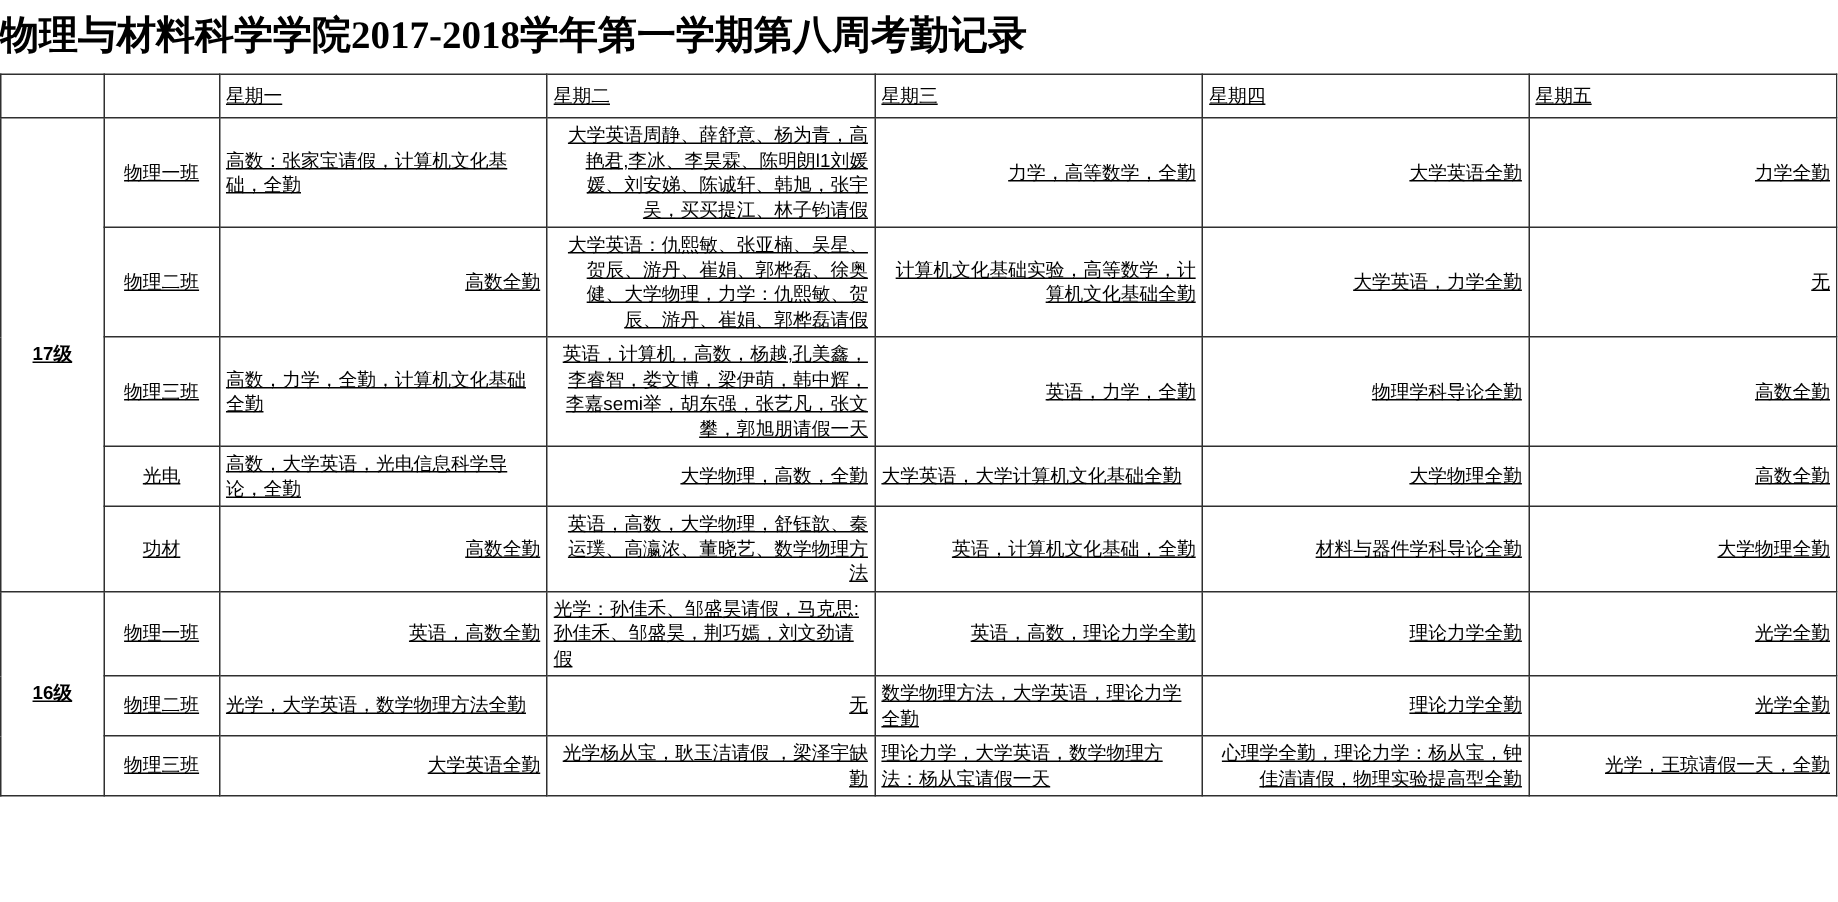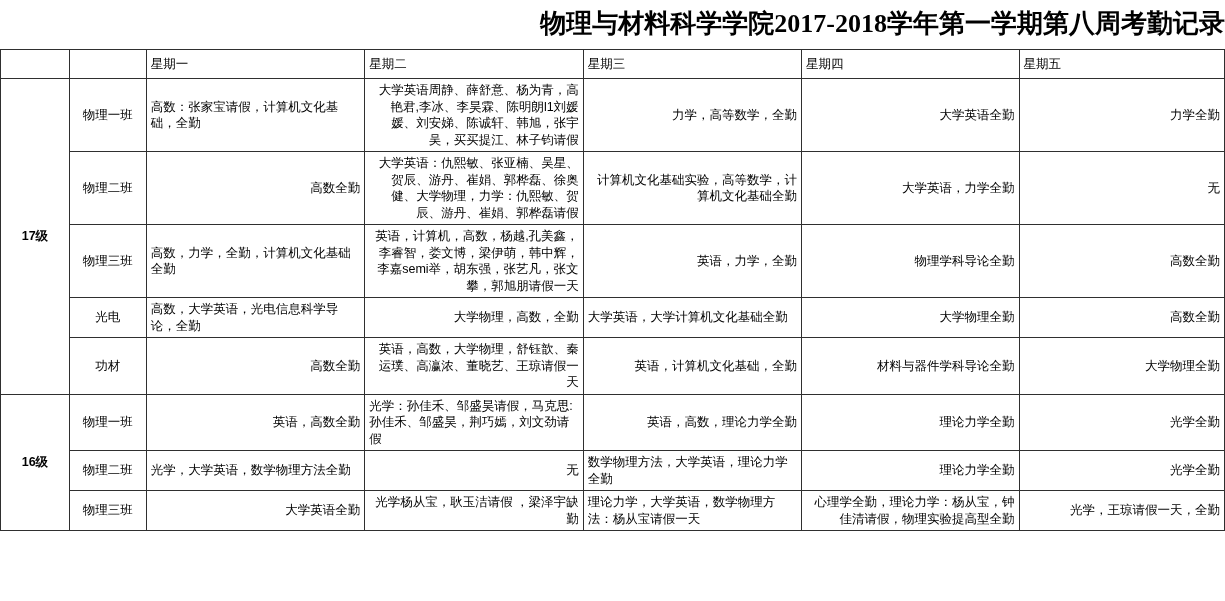--- a/index.html
+++ b/index.html
@@ -11,21 +11,21 @@
     width: 1225px;
     height: 601px;
     font-family: "Liberation Sans", sans-serif;
     overflow: hidden;
   }
   .page {
     width: 1225px;
     position: relative;
   }
   .title {
-    text-align: right;
+    text-align: left;
     font-size: 26px;
     font-weight: bold;
     font-family: "Liberation Serif", serif;
     letter-spacing: 0px;
     padding: 6px 0 8px 0;
     color: #000000;
   }
   table.sheet {
     border-collapse: collapse;
     width: 1225px;
@@ -33,20 +33,21 @@
   }
   table.sheet td {
     border: 1px solid #2f2f2f;
     font-size: 12.5px;
     line-height: 1.32;
     color: #000000;
     padding: 3px 4px;
     vertical-align: middle;
     word-wrap: break-word;
     overflow-wrap: break-word;
+    text-decoration: underline;
   }
   
   col.c-grade { width: 68px; }
   col.c-class { width: 76px; }
   col.c-day { width: 216px; }
   col.c-day4 { width: 215px; }
   col.c-day5 { width: 203px; }
 
   .hdr td {
     height: 22px;
@@ -126,21 +127,21 @@
         <td class="class-cell">光电</td>
         <td class="lft blk">高数，大学英语，光电信息科学导论，全勤</td>
         <td class="ctr blk">大学物理，高数，全勤</td>
         <td class="lft blk">大学英语，大学计算机文化基础全勤</td>
         <td class="ctr blk">大学物理全勤</td>
         <td class="ctr blk">高数全勤</td>
       </tr>
       <tr>
         <td class="class-cell">功材</td>
         <td class="ctr blk">高数全勤</td>
-        <td class="ctr red">英语，高数，大学物理，舒钰歆、秦运璞、高瀛浓、董晓艺、王琼请假一天</td>
+        <td class="ctr red">英语，高数，大学物理，舒钰歆、秦运璞、高瀛浓、董晓艺、数学物理方法</td>
         <td class="ctr blk">英语，计算机文化基础，全勤</td>
         <td class="ctr blk">材料与器件学科导论全勤</td>
         <td class="ctr blk">大学物理全勤</td>
       </tr>
 
       <tr>
         <td class="grade-cell" rowspan="3">16级</td>
         <td class="class-cell">物理一班</td>
         <td class="ctr blk">英语，高数全勤</td>
         <td class="lft red">光学：孙佳禾、邹盛昊请假，马克思:孙佳禾、邹盛昊，荆巧嫣，刘文劲请假</td>

